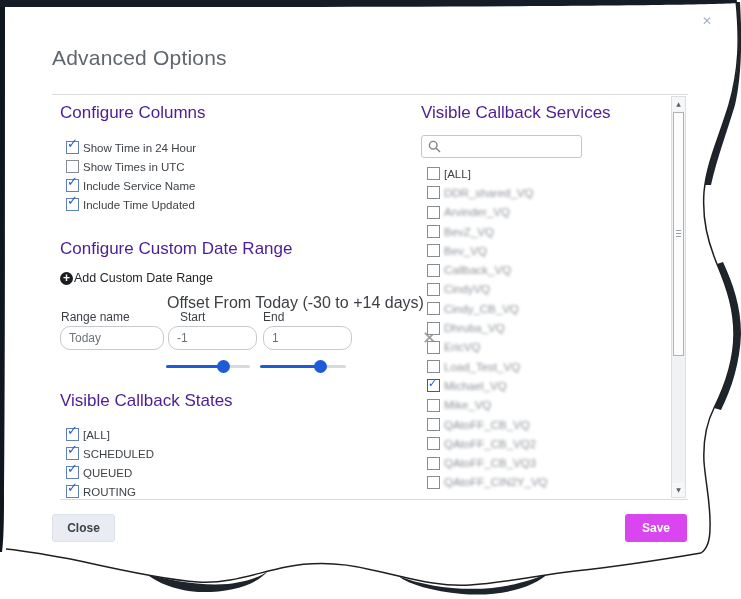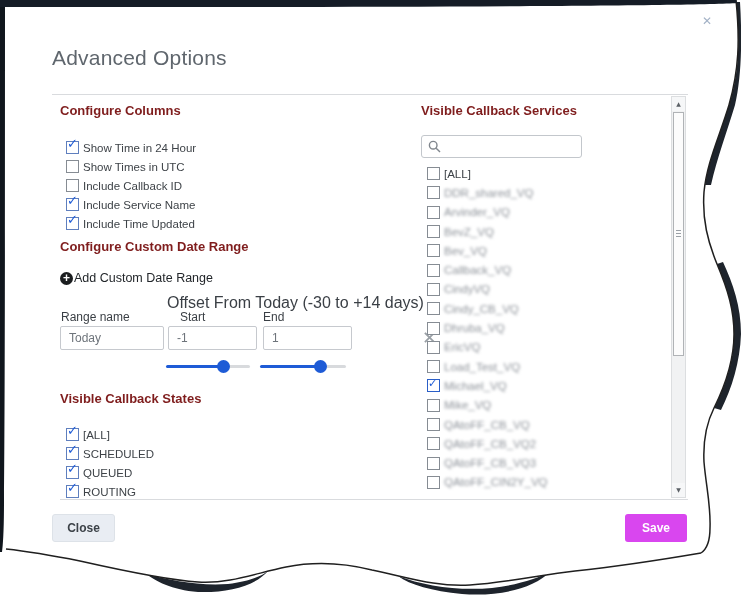--- a/index.html
+++ b/index.html
@@ -11,21 +11,21 @@
   .dlg-close{position:absolute;left:702px;top:14px;font-family:"DejaVu Sans",sans-serif;
              font-size:12px;color:#a3b2c6;cursor:pointer;}
   .dlg-title{position:absolute;left:52px;top:46px;font-size:21px;color:#5f666d;letter-spacing:.2px;}
   .divider{position:absolute;left:52px;top:94px;width:636px;height:1px;background:#d9dbde;}
   .bottom-line{position:absolute;left:60px;top:499px;width:628px;height:1px;background:#d9dbde;}
 
   .viewport{position:absolute;left:0;top:95px;width:741px;height:404px;overflow:hidden;}
   .col-left{position:absolute;left:60px;top:0;width:350px;}
   .col-right{position:absolute;left:420px;top:0;width:248px;}
 
-  .sec-h{position:absolute;font-size:13px;font-weight:bold;color:#7f1d1d;}
+  .sec-h{position:absolute;font-size:17px;font-weight:normal;color:#4c1d95;}
 
   .opt-list{position:absolute;left:0;}
   .opt-row{height:19px;display:flex;align-items:center;padding-left:6px;}
   .cb{position:relative;width:11px;height:11px;border:1px solid #868c93;background:#fff;
       flex:0 0 auto;box-sizing:content-box;}
   .cb.checked{border-color:#5f7fbe;}
   .cb.checked::after{content:'✓';position:absolute;left:0px;top:-6px;color:#1e5bd6;
       font-family:"DejaVu Sans",sans-serif;font-weight:bold;font-size:13px;}
   .opt-label{margin-left:4px;font-size:11.5px;color:#3e4348;white-space:nowrap;}
   .opt-label.blurred{color:#8d9299;filter:blur(1.7px);}
@@ -33,21 +33,21 @@
   .services .cb.checked{border-color:#2a5ec7;}
   .services .cb.checked::after{font-size:11px;top:-3px;}
 
   .add-row{position:absolute;left:0;top:176px;display:flex;align-items:center;}
   .plus-icon{width:13px;height:13px;border-radius:50%;background:#1b1d1f;color:#fff;
       font-size:12px;line-height:12px;text-align:center;font-weight:bold;}
   .add-label{margin-left:1px;font-size:12.5px;color:#22262a;}
 
   .offset-label{position:absolute;left:107px;top:199px;font-size:16px;color:#3a3f45;white-space:nowrap;}
   .fld-label{position:absolute;top:215px;font-size:12px;color:#3a3f45;}
-  .ti{position:absolute;top:231px;height:24px;border:1px solid #c6c9ce;border-radius:2px;
+  .ti{position:absolute;top:231px;height:24px;border:1px solid #c6c9ce;border-radius:10px;
       background:#fff;font-family:"Liberation Sans",sans-serif;font-size:12px;color:#6e747b;
       padding:0 8px;box-sizing:border-box;outline:none;}
   .del-x{position:absolute;left:362px;top:232px;font-family:"DejaVu Sans",sans-serif;
       font-size:18px;color:#9aa0a6;cursor:pointer;line-height:22px;}
 
   .slider{position:absolute;top:270px;height:3px;border-radius:2px;
       background:linear-gradient(to right,#1e5bd6 var(--p),#d8dadd var(--p));}
   .slider-thumb{position:absolute;left:calc(var(--p) - 6.5px);top:-5px;width:13px;height:13px;
       border-radius:50%;background:#1e5bd6;}
 
@@ -120,24 +120,20 @@
             <div class="opt-row">
               <span class="cb checked"></span>
               <span class="opt-label">Show Time in 24 Hour</span>
             </div>
 
             <div class="opt-row">
               <span class="cb"></span>
               <span class="opt-label">Show Times in UTC</span>
             </div>
 
-            <div class="opt-row">
-              <span class="cb"></span>
-              <span class="opt-label">Include Callback ID</span>
-            </div>
 
             <div class="opt-row">
               <span class="cb checked"></span>
               <span class="opt-label">Include Service Name</span>
             </div>
 
             <div class="opt-row">
               <span class="cb checked"></span>
               <span class="opt-label">Include Time Updated</span>
             </div>

